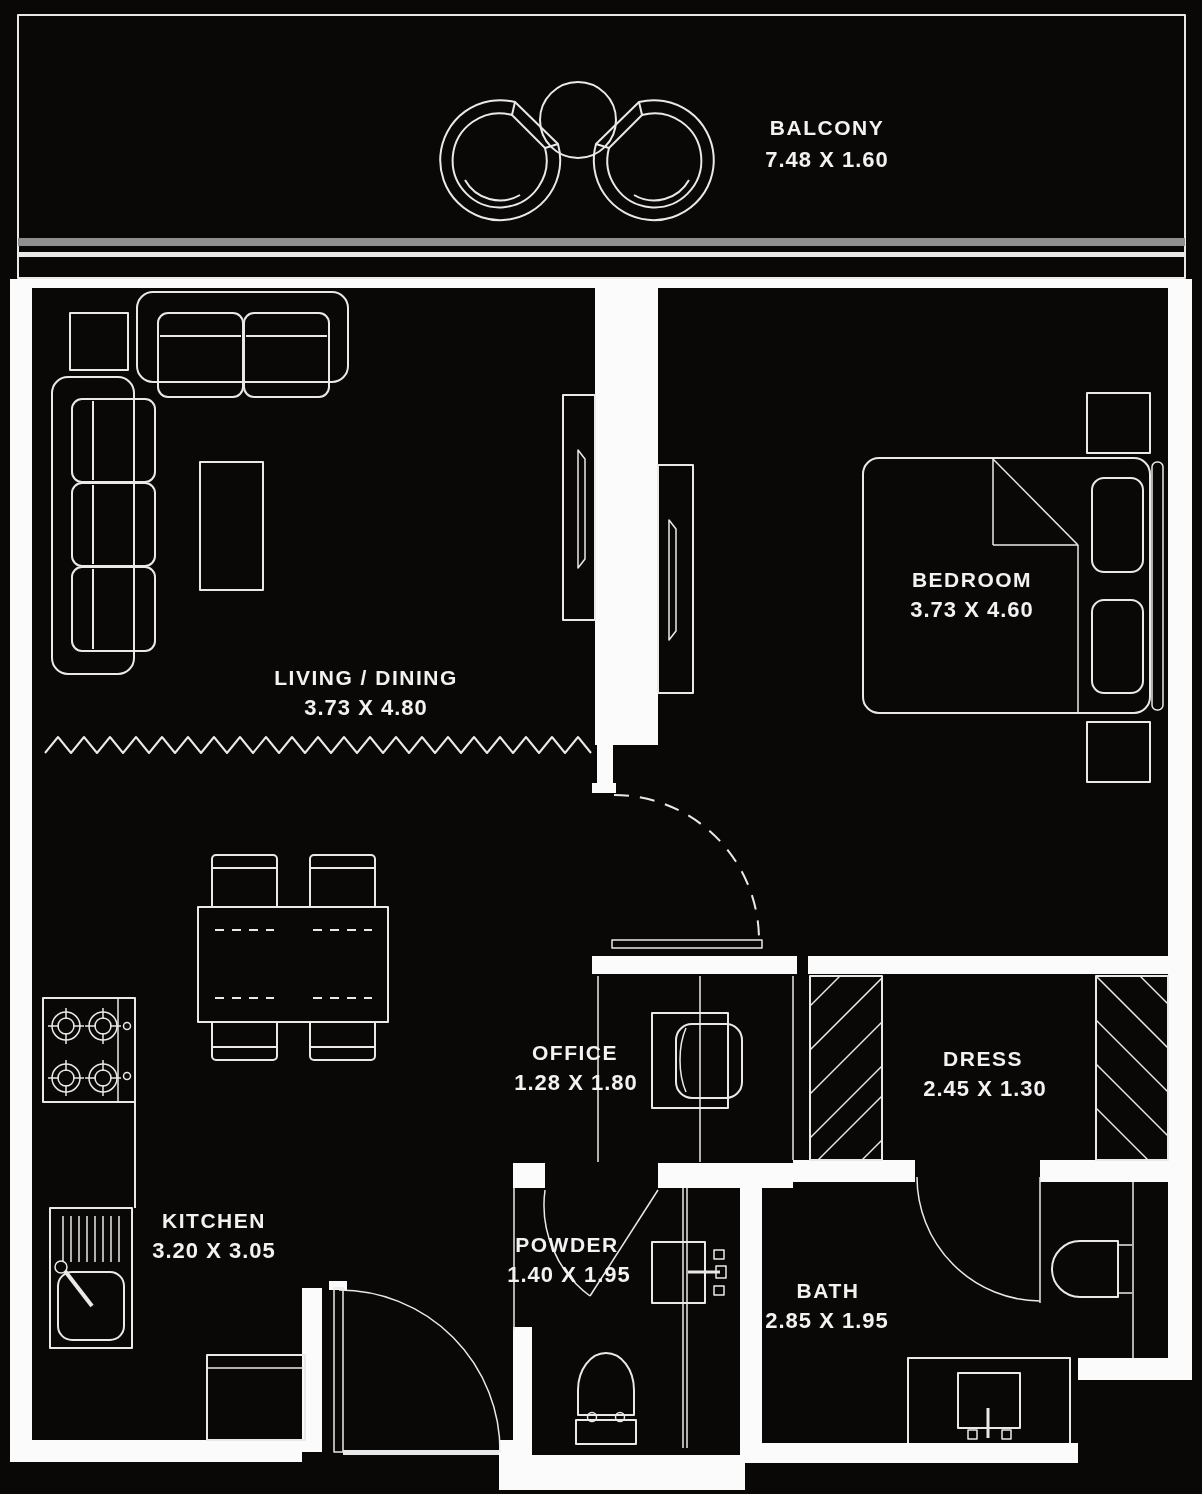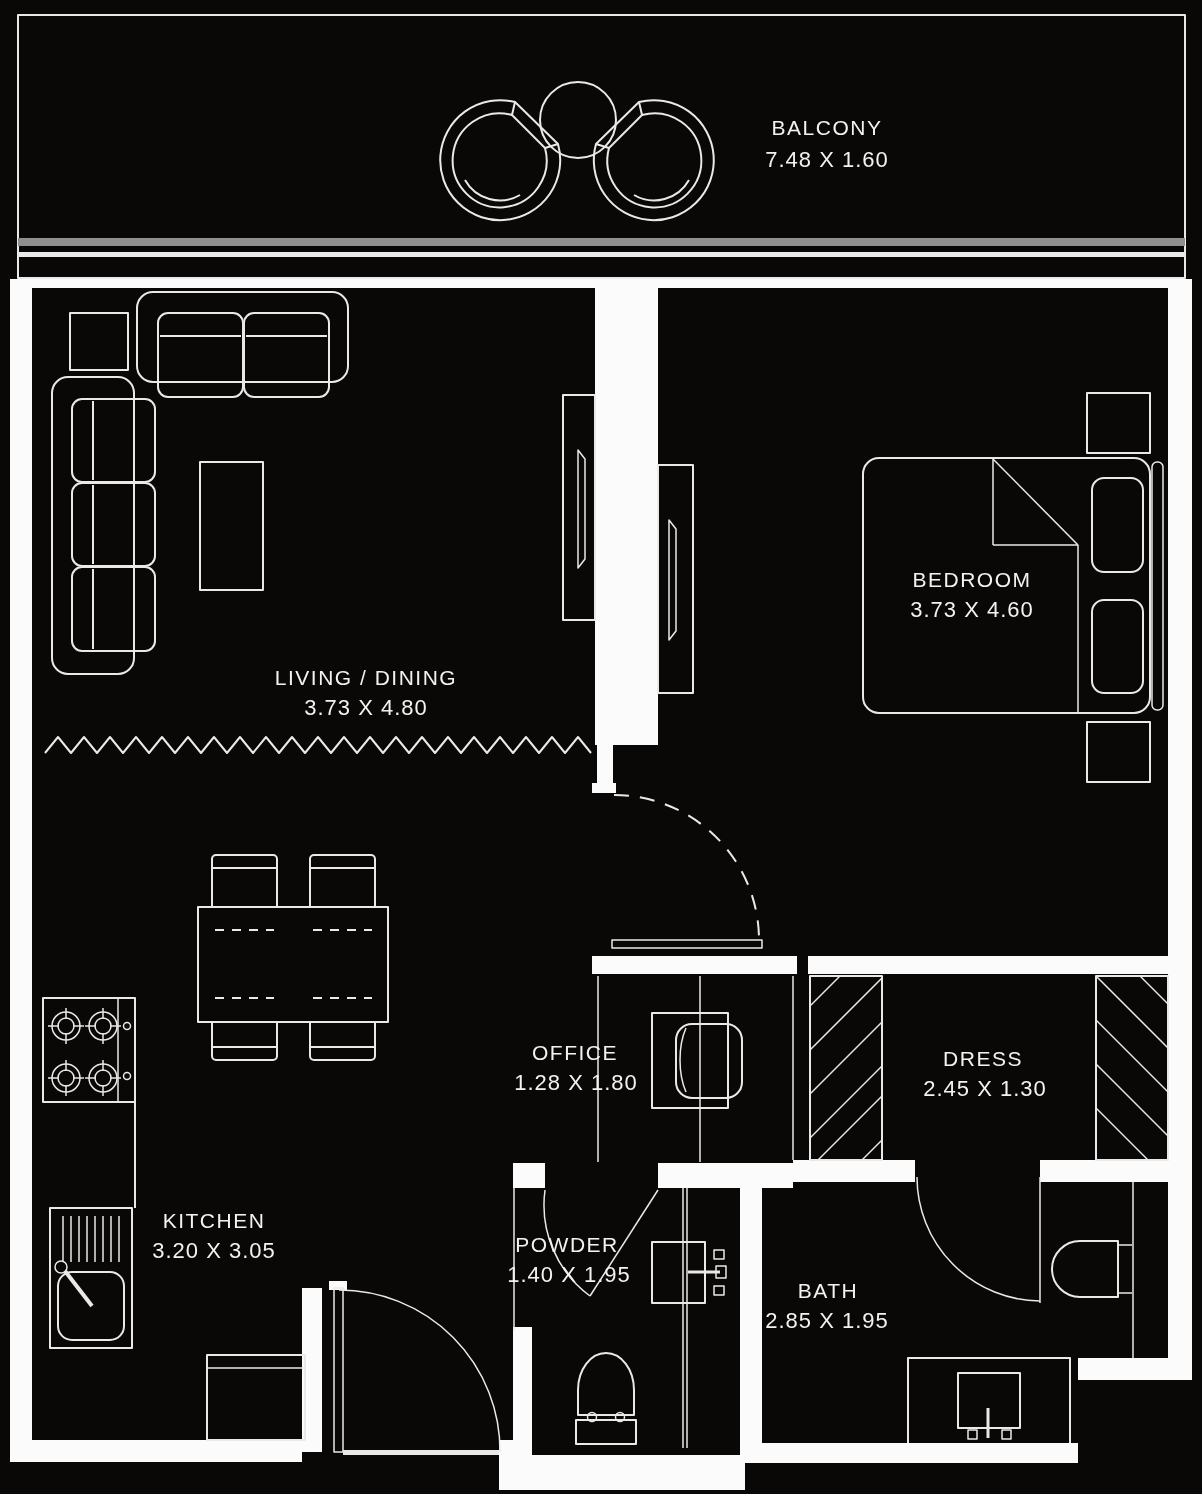--- a/index.html
+++ b/index.html
@@ -1,16 +1,16 @@
 <!DOCTYPE html>
 <html><head>
 <meta charset="utf-8">
 <style>
   html,body{margin:0;padding:0;background:#0a0807;}
-  .plan-wrap{width:1202px;height:1494px;position:relative;background:#0a0807;overflow:hidden;}
+  .plan-wrap{width:1202px;height:1494px;position:relative;background:#0a0807;overflow:hidden;font-weight:bold;}
   svg{display:block;}
   .wall{fill:#fbfbfb;shape-rendering:crispEdges;}
   .glass{fill:#8f8f8f;shape-rendering:crispEdges;}
   .sill{fill:#e9e9e9;shape-rendering:crispEdges;}
   .ln{stroke:#e9e9e9;stroke-width:2;fill:none;stroke-linecap:butt;stroke-linejoin:round;}
   .thin{stroke-width:1.5;}
   .dash{stroke-dasharray:15 11;}
   .tuck{stroke-dasharray:9 8;}
   .tbl{fill:#0a0807;}
   .room-name,.room-dim{fill:#f2f2f2;font-family:"Liberation Sans","DejaVu Sans",sans-serif;

